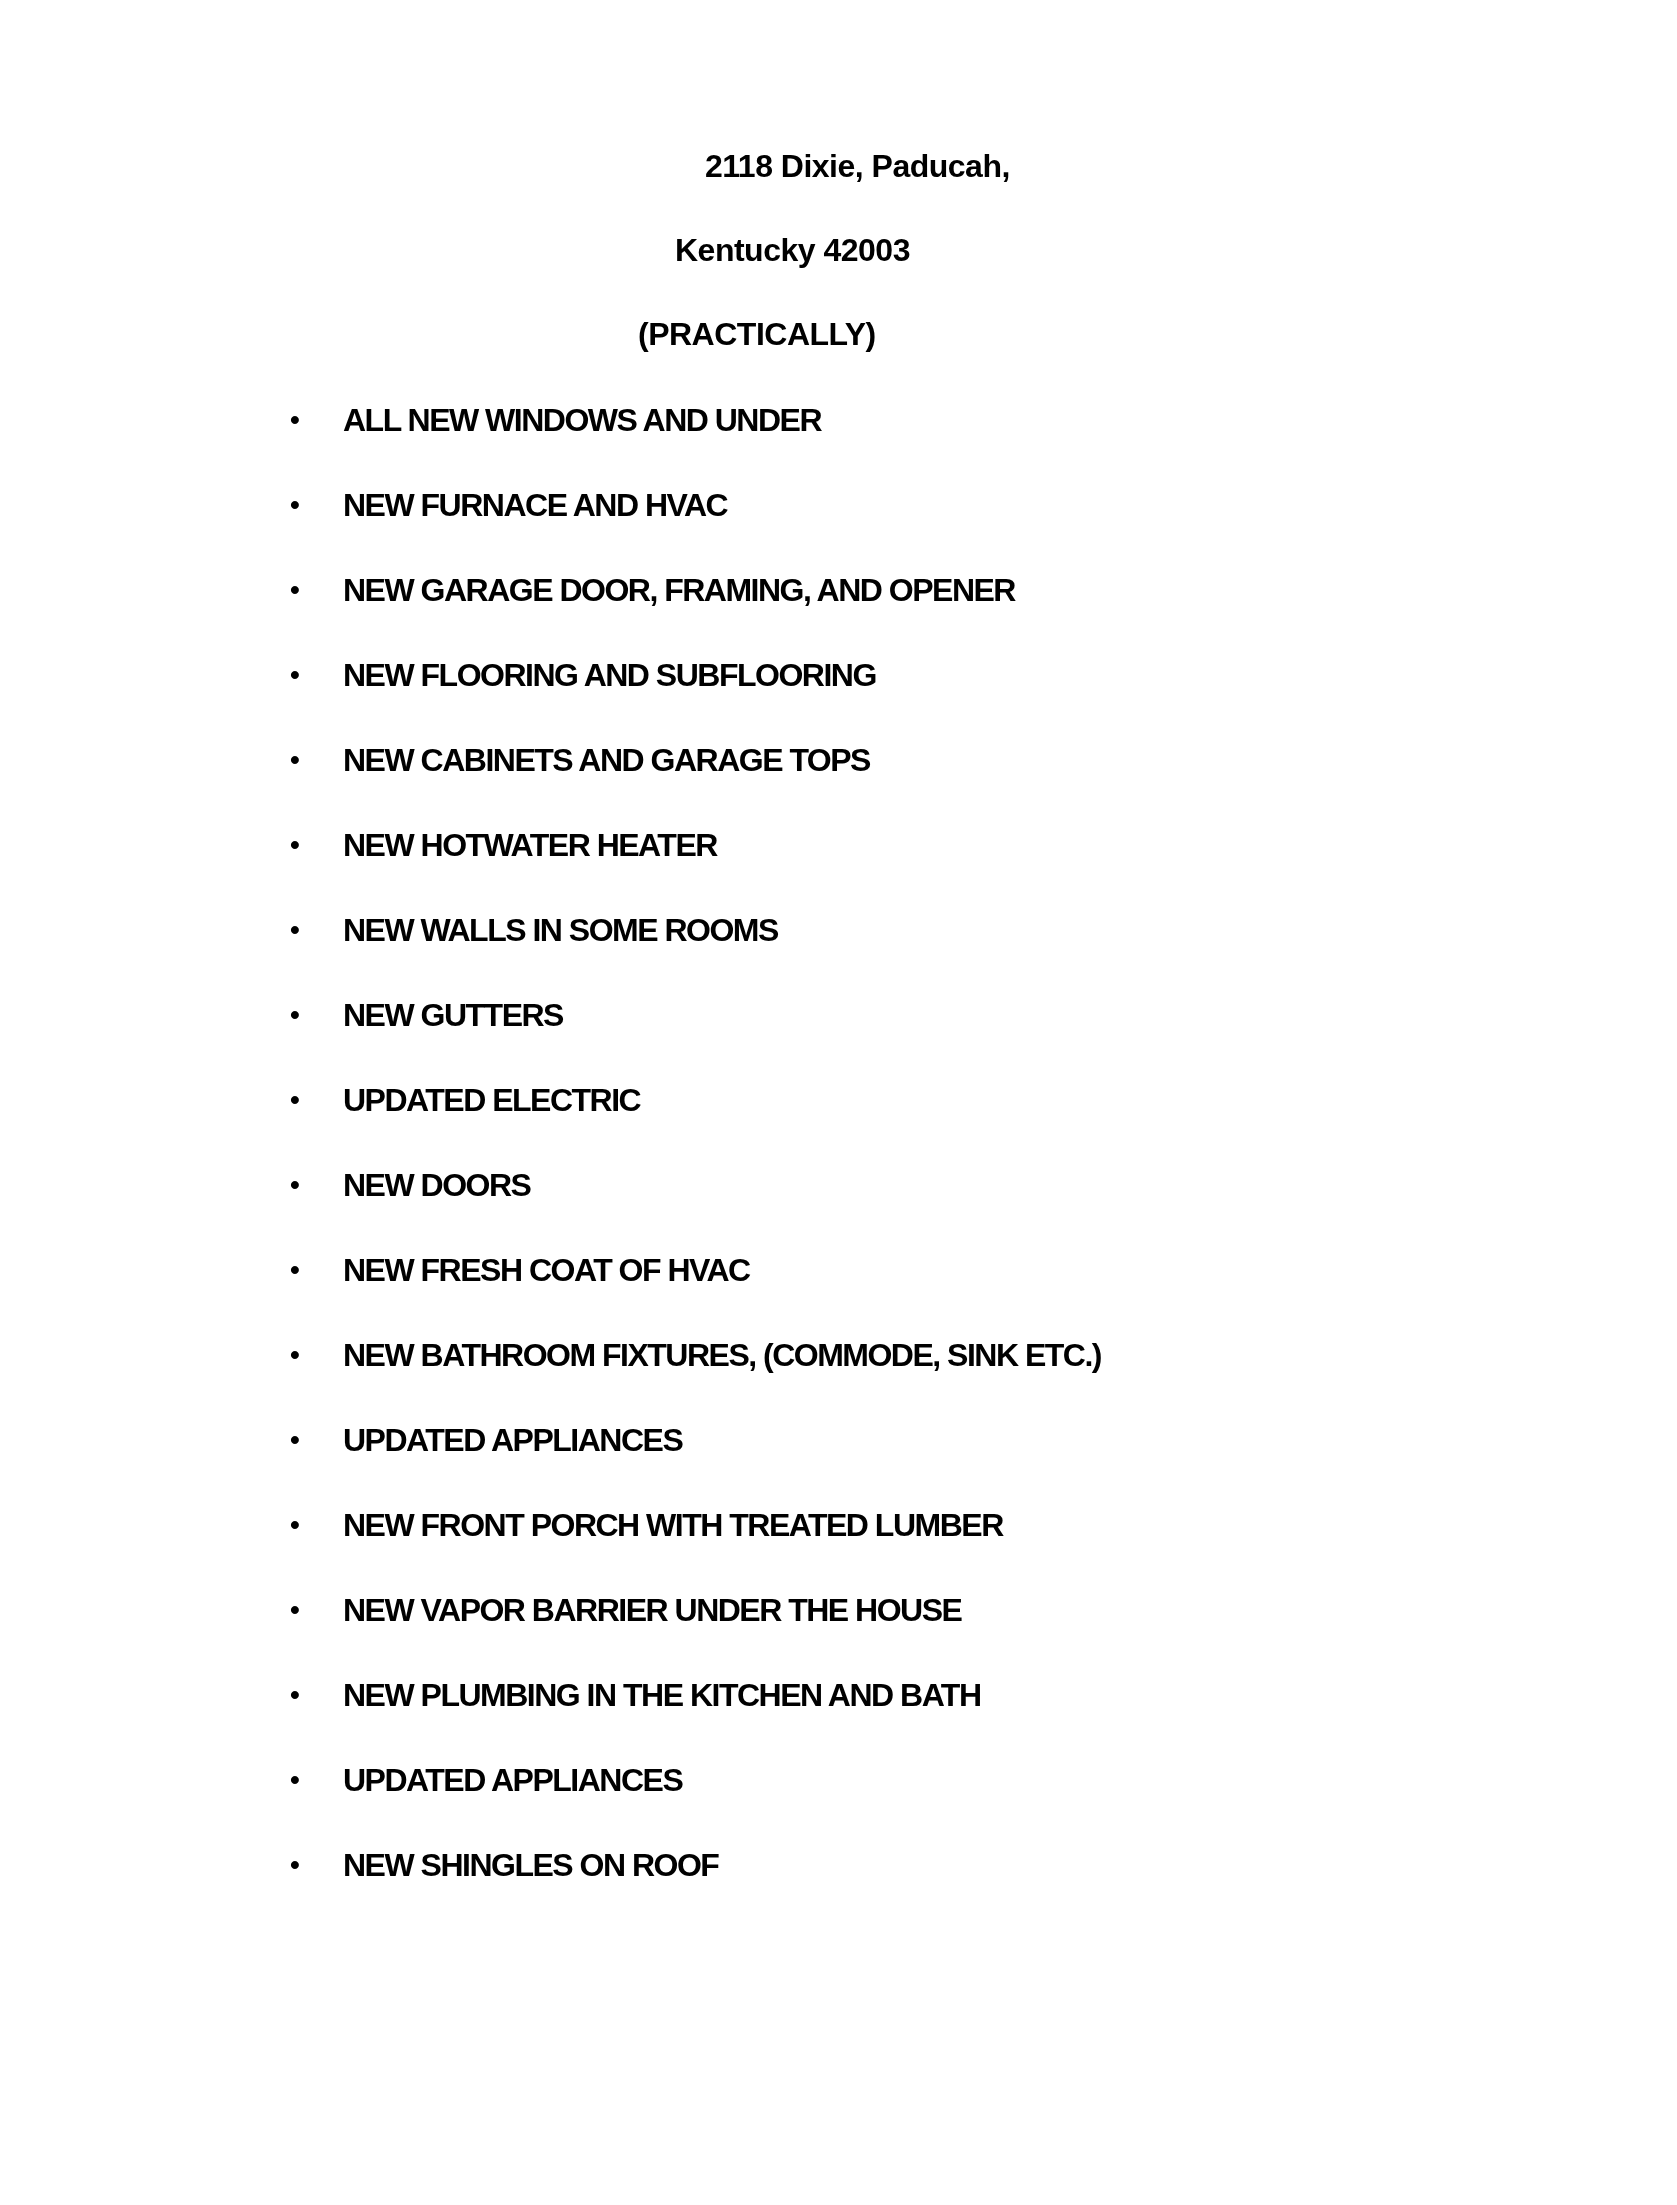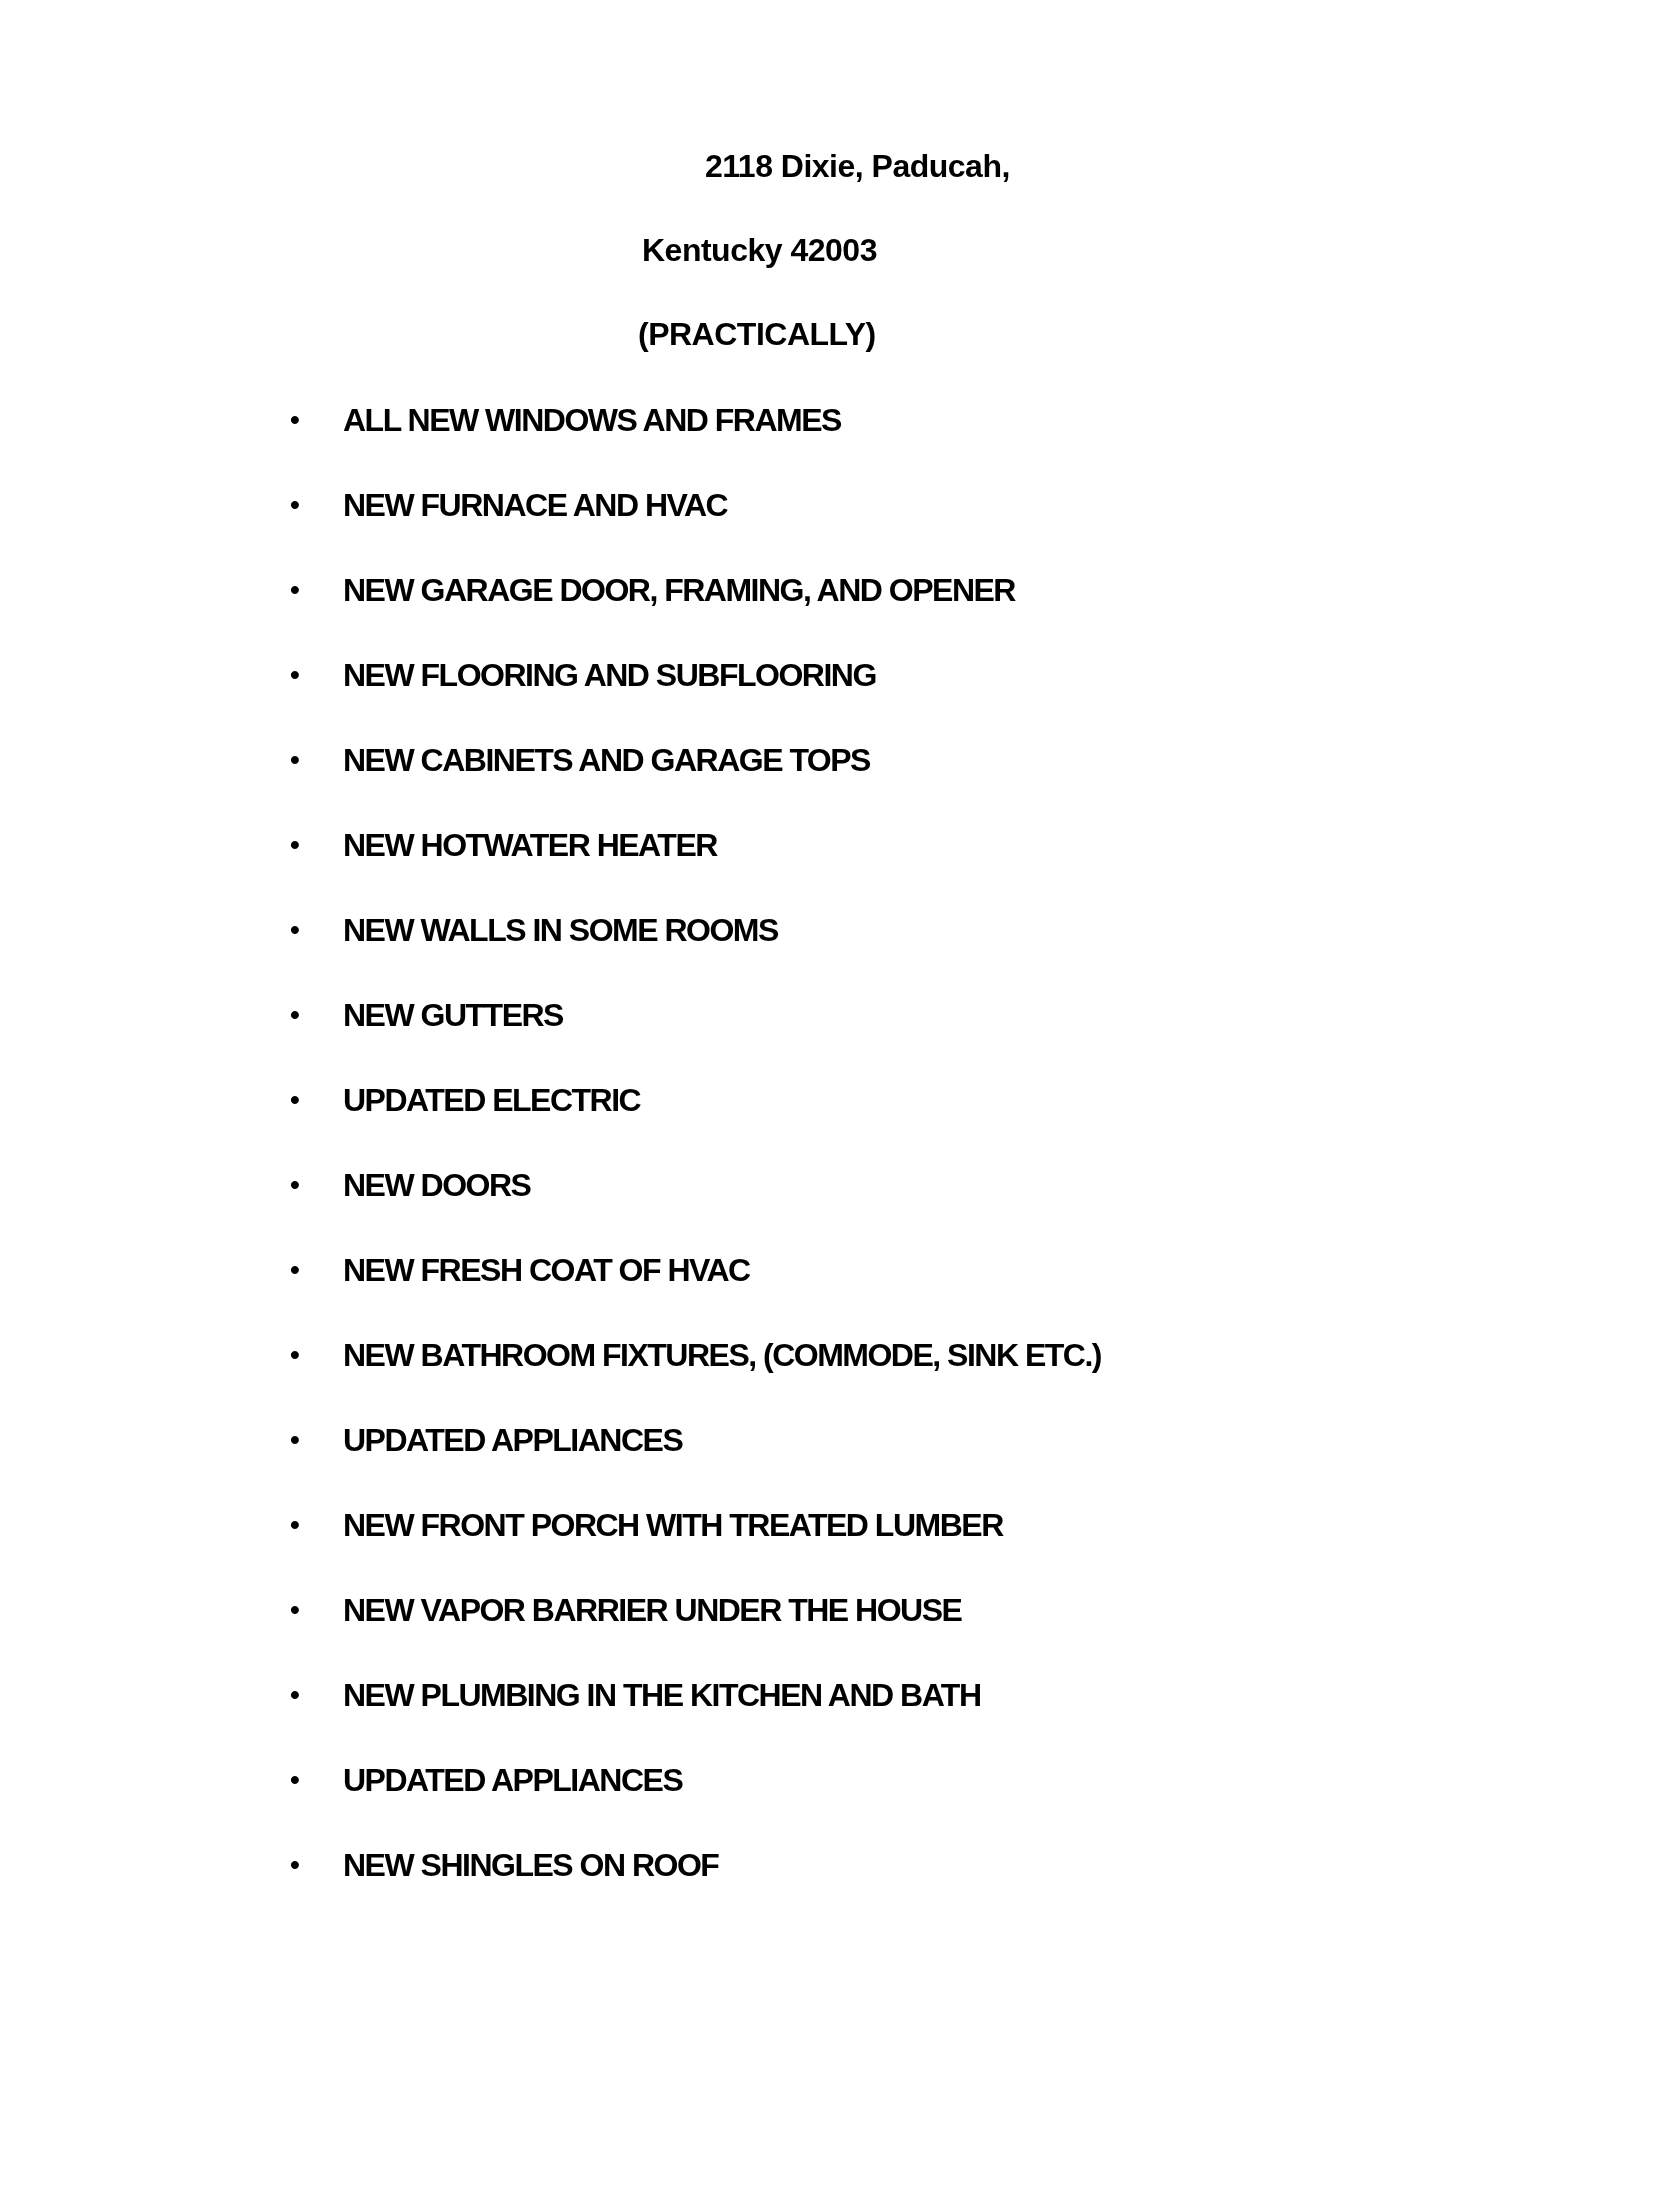--- a/index.html
+++ b/index.html
@@ -11,27 +11,27 @@
   .item { position: relative; height: 85px; font-weight: bold; font-size: 32px; line-height: 32px; white-space: nowrap; letter-spacing: -1.5px; }
   .bullet { position: absolute; left: 0; top: 0; width: 20px; font-size: 28px; letter-spacing: 0; }
   .item-text { position: absolute; left: 53px; top: 0; }
   .note { position: absolute; left: 292px; top: 1936px; font-weight: bold; font-size: 34px; line-height: 1; white-space: nowrap; letter-spacing: -0.5px; }
 </style>
 </head>
 <body>
 
 <div class="page">
   <div class="hdr" style="left:705px; top:150px;">2118 Dixie, Paducah,</div>
-  <div class="hdr" style="left:642px; top:234px;">Kentucky 42003</div>
+  <div class="hdr" style="left:675px; top:234px;">Kentucky 42003</div>
   <div class="hdr" style="left:638px; top:318px;">(PRACTICALLY)</div>
 
   <ul class="list">
     <li class="item">
         <span class="bullet">•</span>
-        <span class="item-text">ALL NEW WINDOWS AND FRAMES</span>
+        <span class="item-text">ALL NEW WINDOWS AND UNDER</span>
       </li>
     <li class="item">
         <span class="bullet">•</span>
         <span class="item-text">NEW FURNACE AND HVAC</span>
       </li>
     <li class="item">
         <span class="bullet">•</span>
         <span class="item-text">NEW GARAGE DOOR, FRAMING, AND OPENER</span>
       </li>
     <li class="item">

